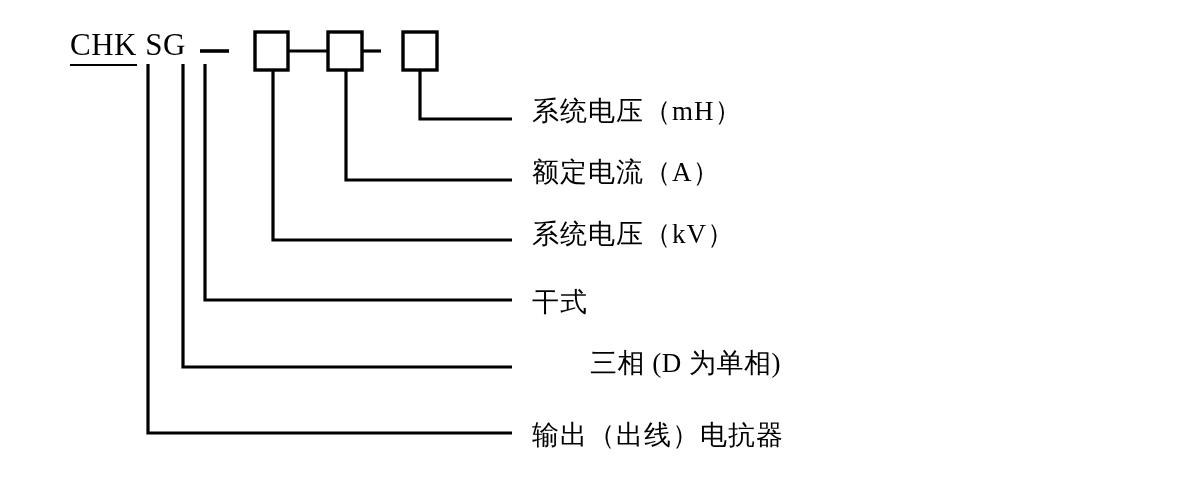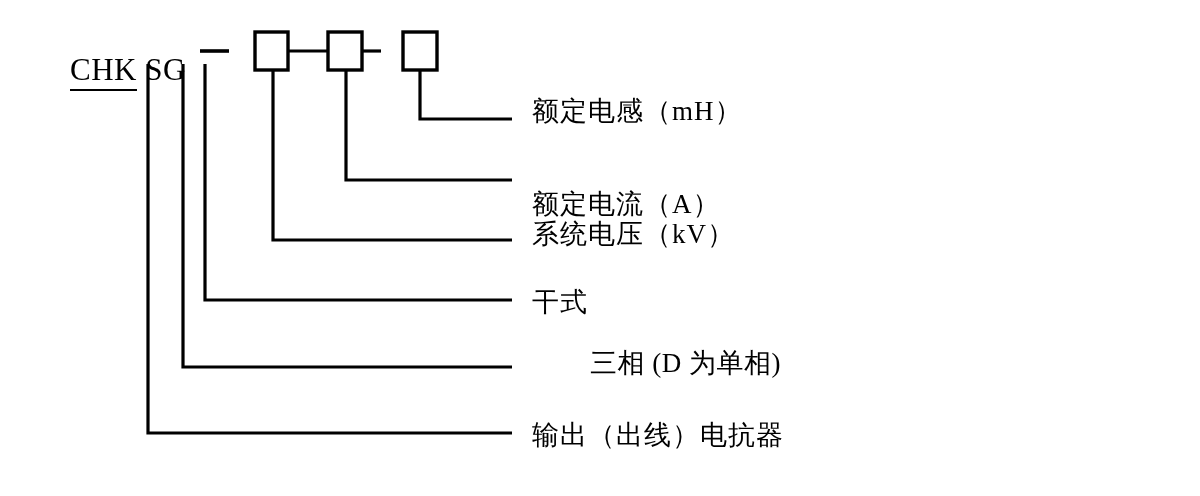--- a/index.html
+++ b/index.html
@@ -25,21 +25,20 @@
   .model-code {
     position: absolute;
     left: 70px;
     top: 29px;
     font-family: "Liberation Serif", "DejaVu Serif", serif;
     font-size: 31px;
     line-height: 1;
     letter-spacing: 0.5px;
     color: #000000;
     white-space: nowrap;
-    margin-top: 25px;
   }
   .model-code .underlined {
     border-bottom: 2.5px solid #000000;
     padding-bottom: 2px;
   }
   .leader-label {
     position: absolute;
     font-family: "Liberation Serif", "DejaVu Serif", serif;
     font-size: 27px;
     line-height: 1;
@@ -83,20 +82,20 @@
 
       <path d="M420 70 L420 119 L512 119"></path>
 
     </g>
   </svg>
 
   <div class="model-code">
     <span class="underlined">CHK</span><span> SG</span>
   </div>
 
-  <div class="leader-label" style="left:532px; top:98px;">额定电感（mH）</div>
-  <div class="leader-label" style="left:532px; top:159px;margin-top:32px;">额定电流（A）</div>
+  <div class="leader-label" style="left:532px; top:98px;">系统电压（mH）</div>
+  <div class="leader-label" style="left:532px; top:159px;">额定电流（A）</div>
   <div class="leader-label" style="left:532px; top:221px;text-align:right;">系统电压（kV）</div>
   <div class="leader-label" style="left:532px; top:289px;">干式</div>
   <div class="leader-label latin-mix" style="left:546px; top:350px;margin-left:44px;">三相 (D 为单相)</div>
   <div class="leader-label" style="left:532px; top:414px;margin-top:8px;">输出（出线）电抗器</div>
 
 </div>
 
 </body></html>

